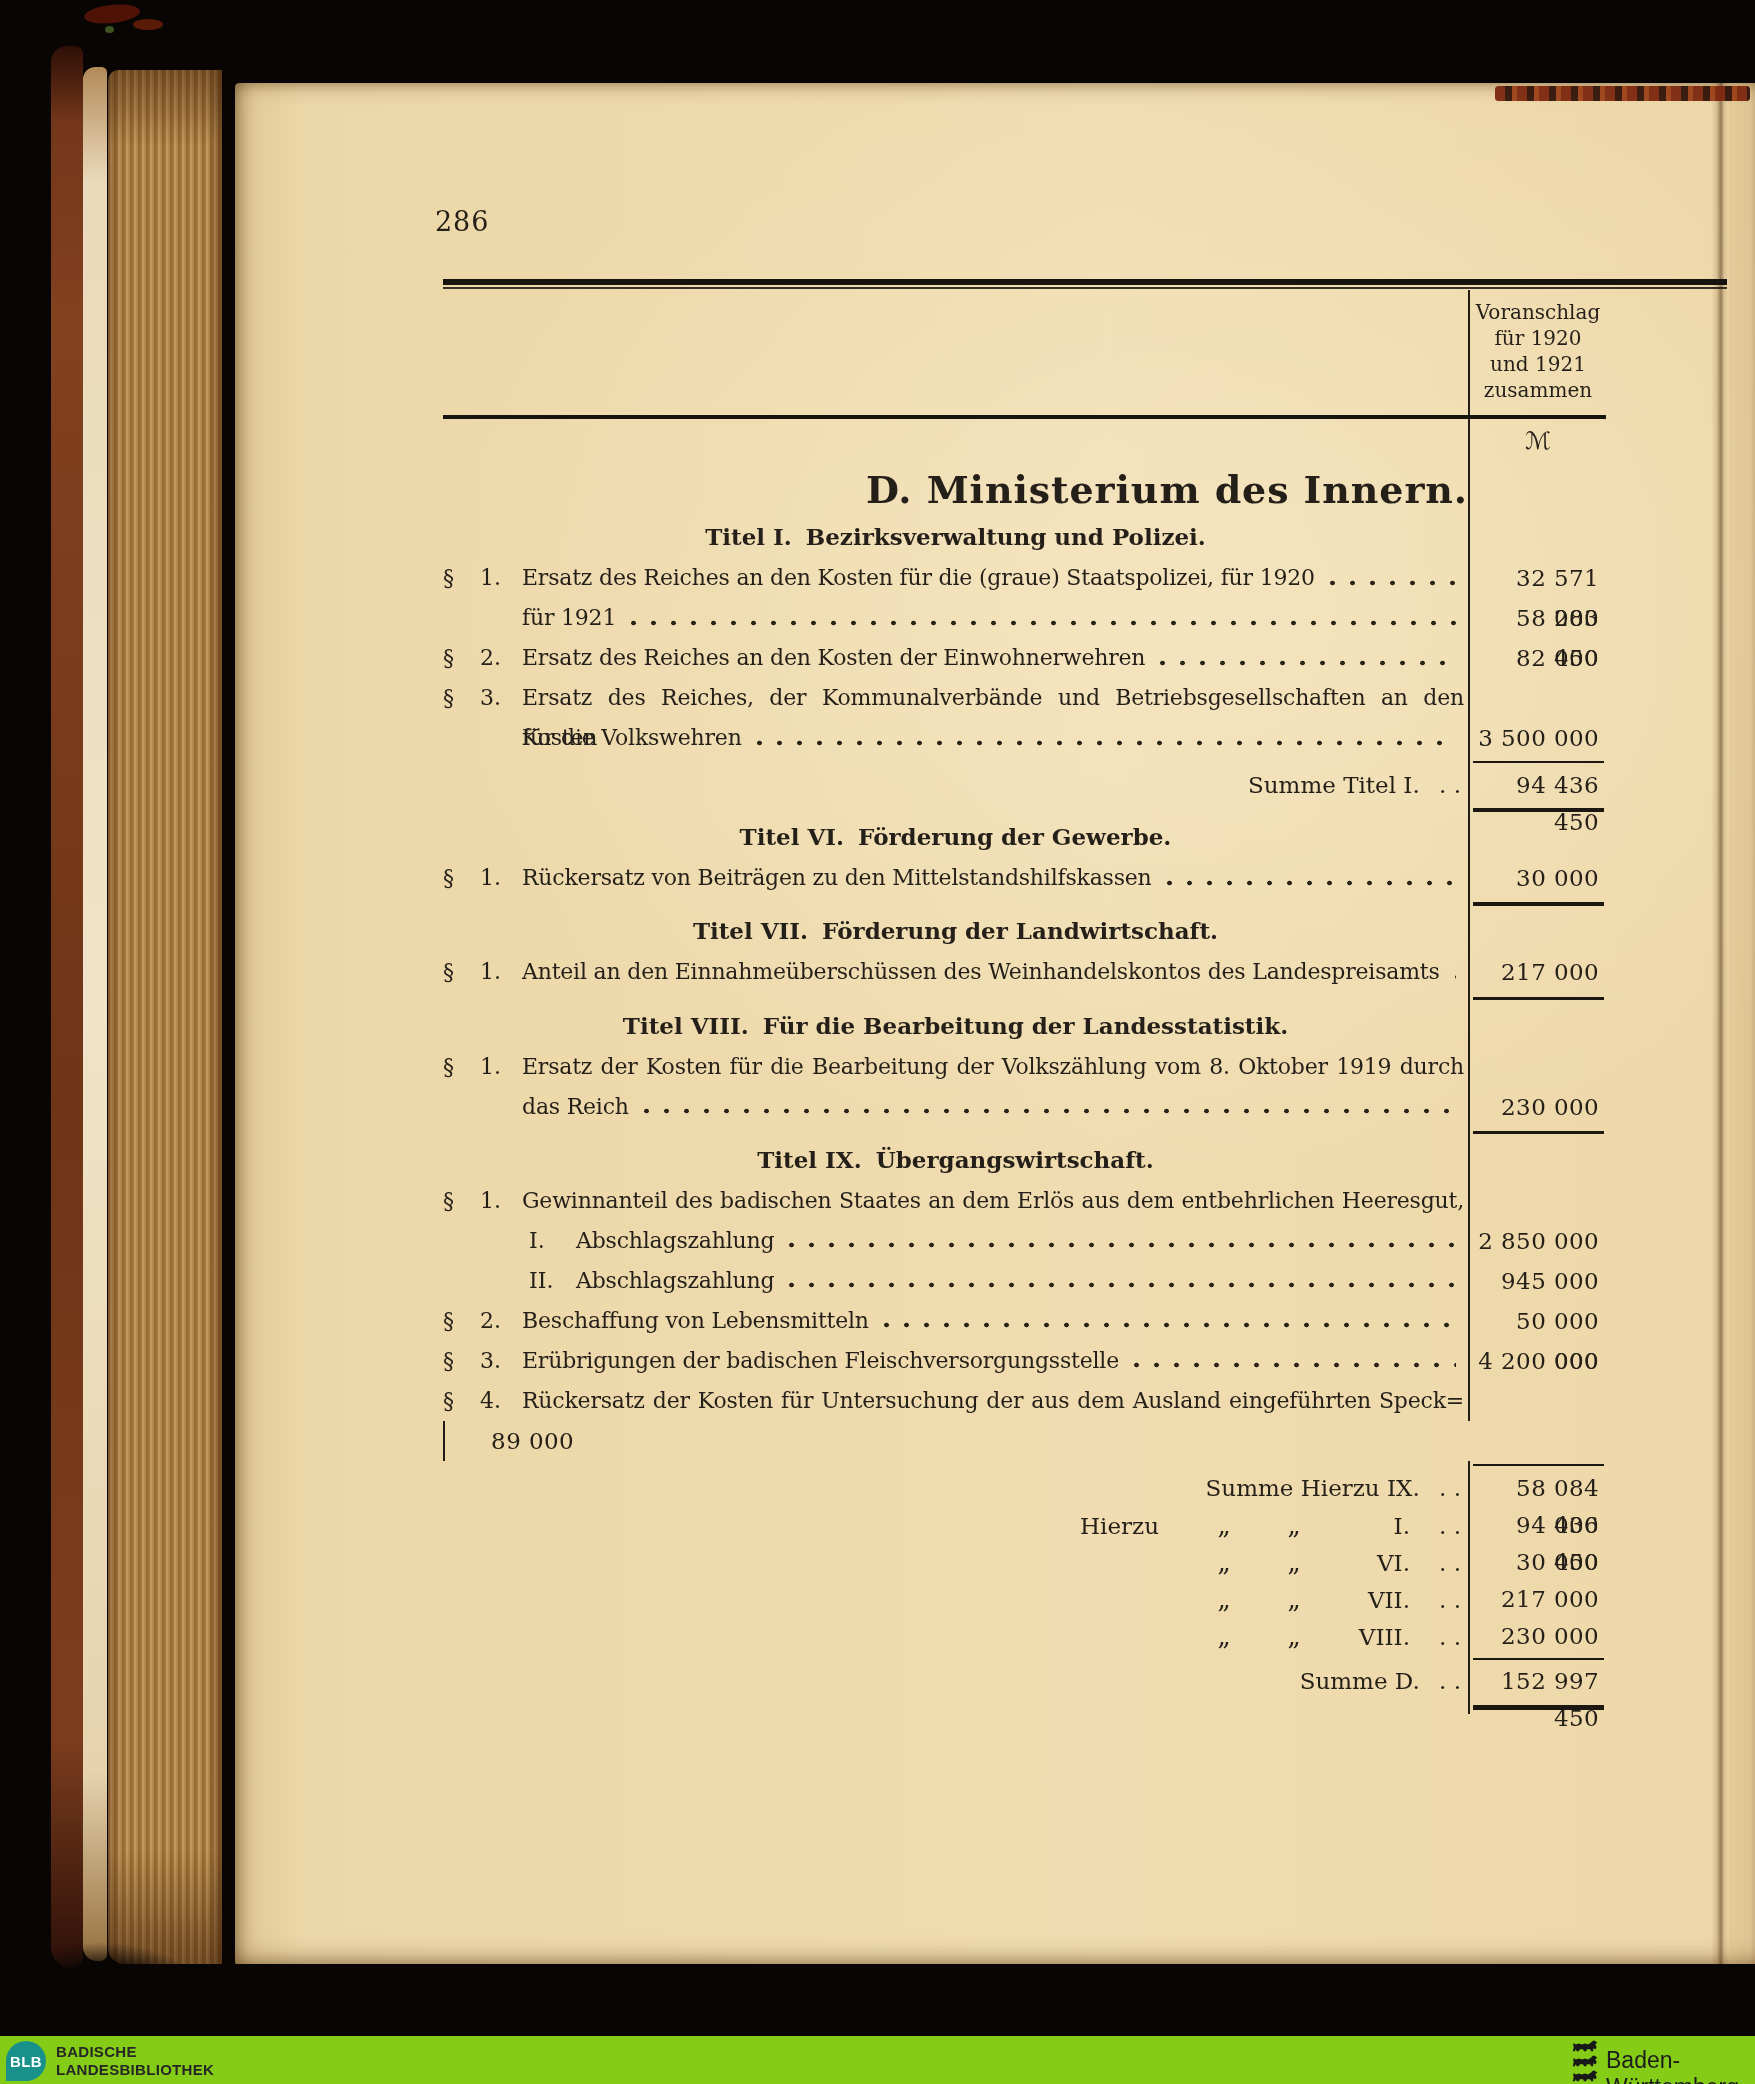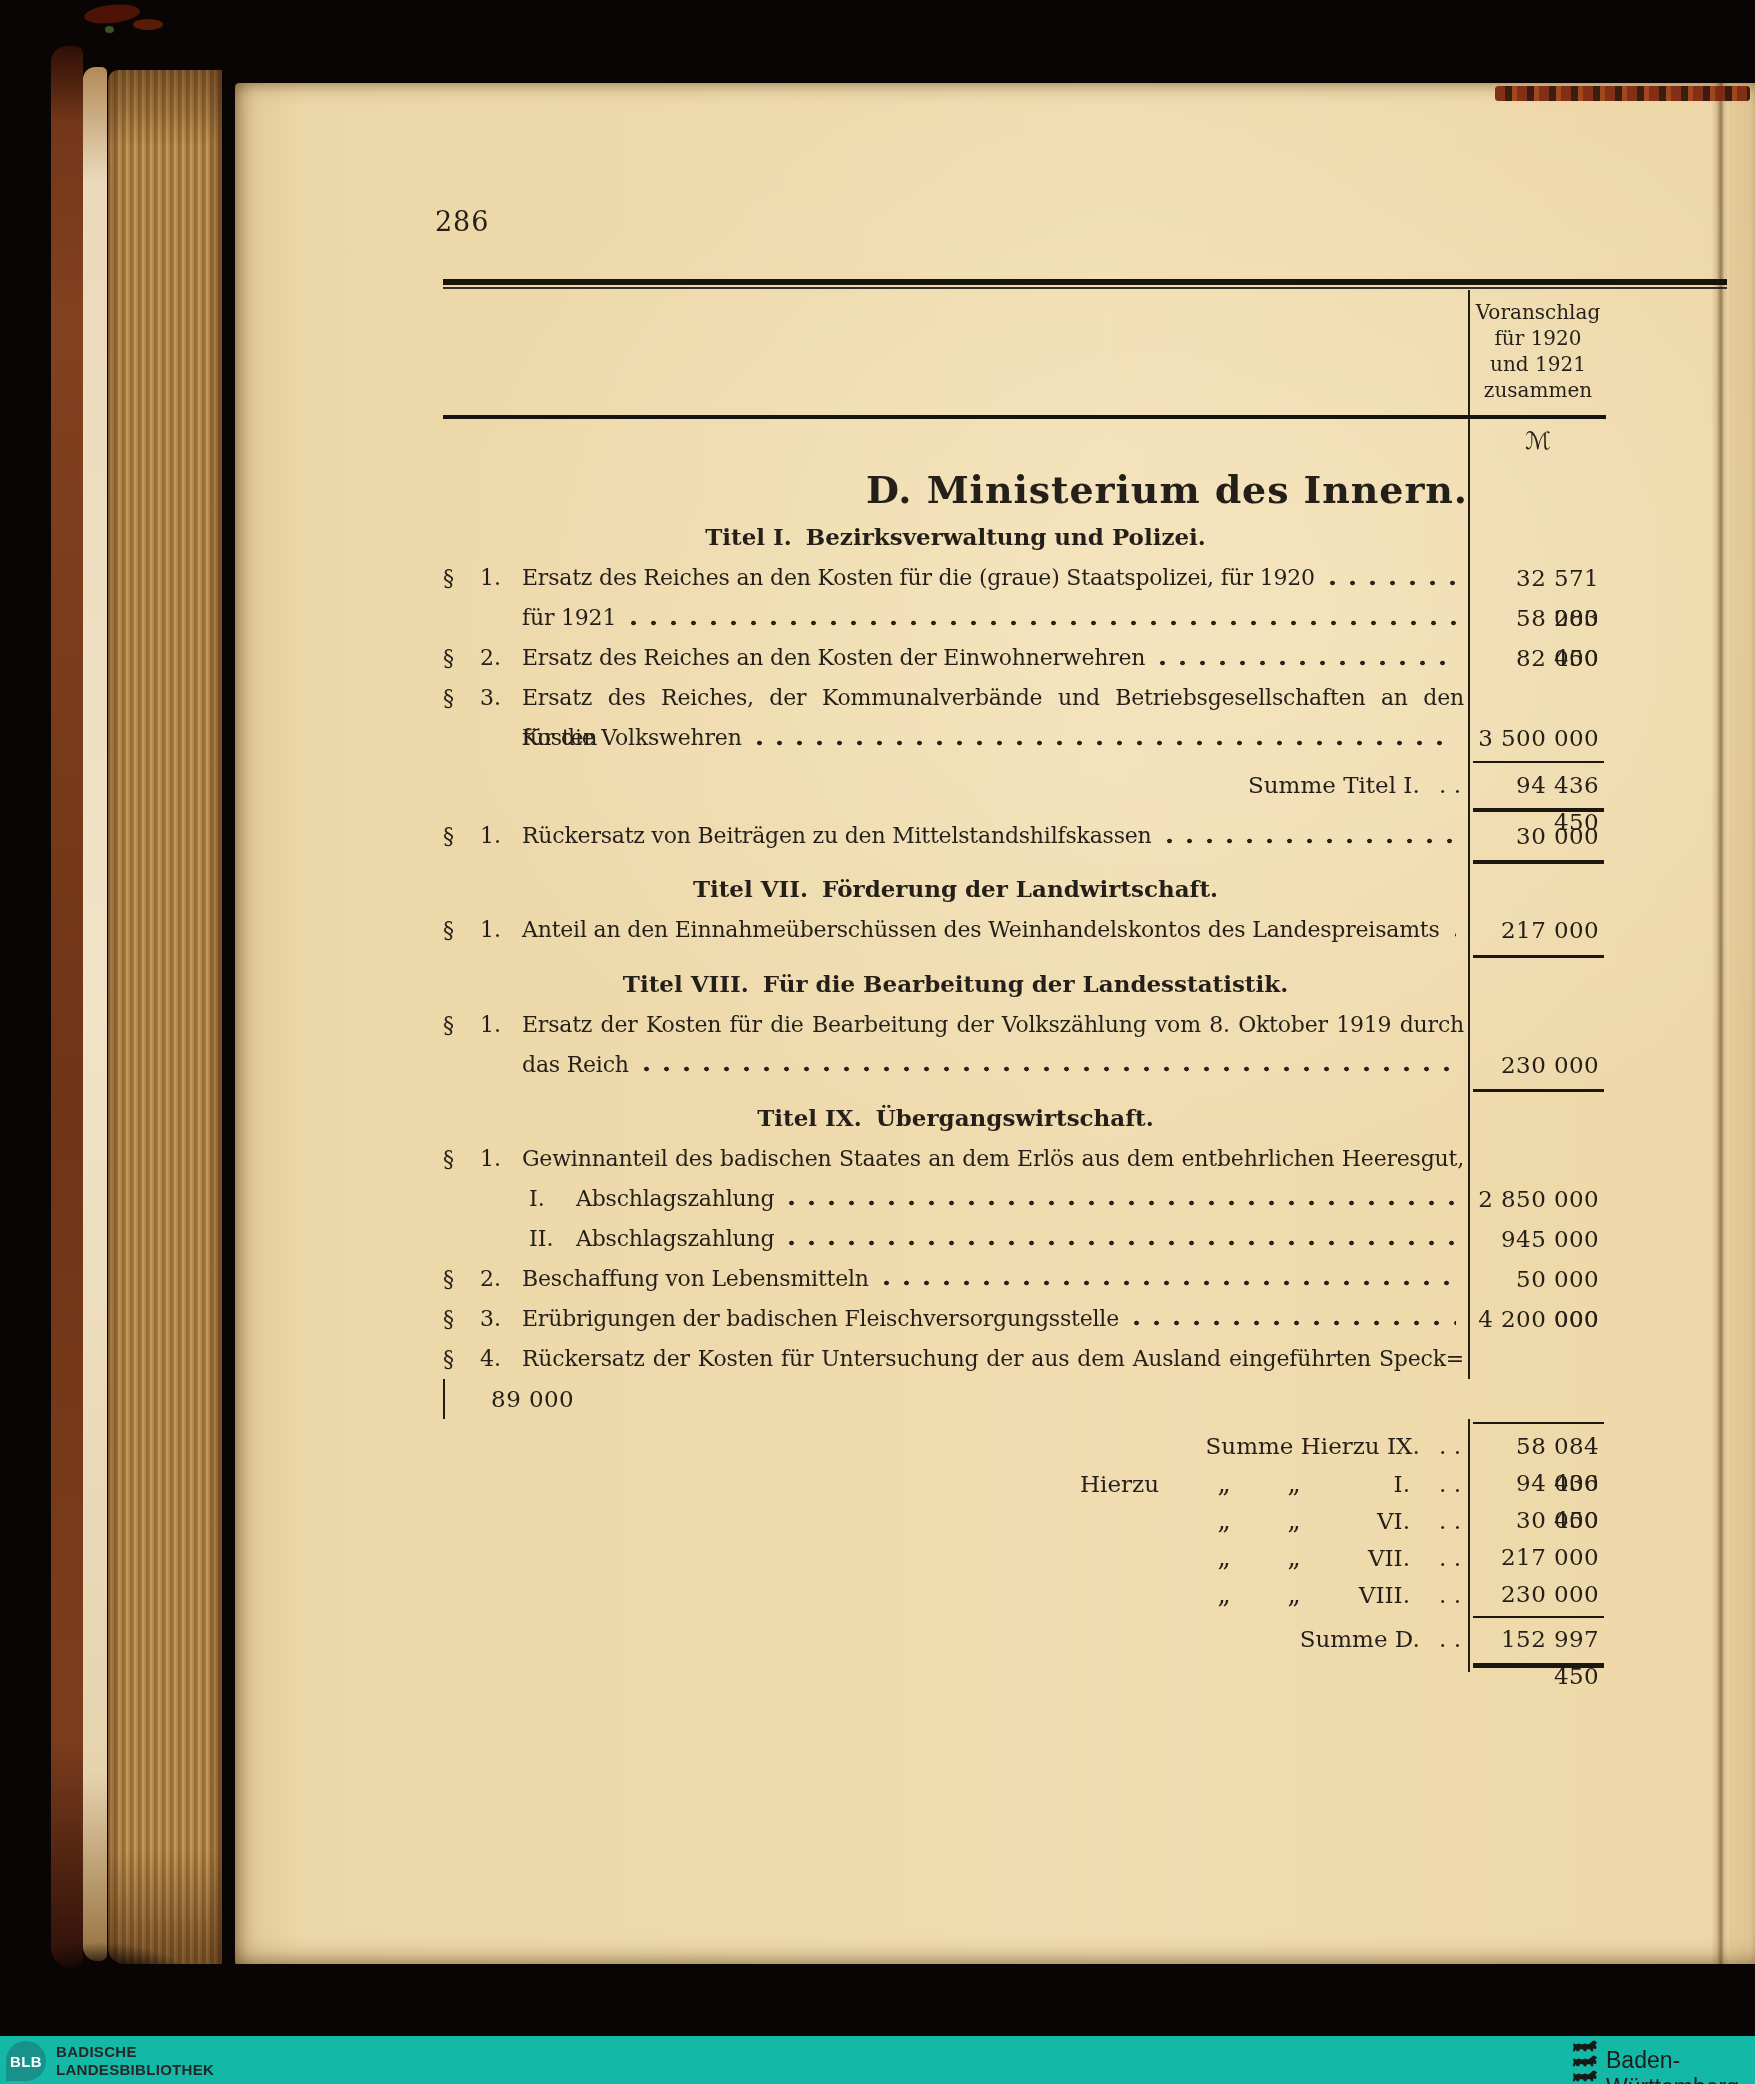--- a/index.html
+++ b/index.html
@@ -237,20 +237,24 @@
           <div class="vz">
             <span class="amount">94 436 450</span>
           </div>
         </div>
         <div class="row r-rule thick">
           <div class="tz"></div>
           <div class="vz">
             <div class="vline"></div>
           </div>
         </div>
+        <div class="row r-title">
+          <div class="tz"><span class="t1">Titel VI.</span><span class="t2">Förderung der Gewerbe.</span></div>
+          <div class="vz"></div>
+        </div>
         <div class="row r-entry">
           <div class="tz">
             <span class="cell-para">§</span>
             <span class="cell-num">1.</span>
             <span class="cell-text">Rückersatz von Beiträgen zu den Mittelstandshilfskassen</span>
             <span class="leader"></span>
           </div>
           <div class="vz">
             <span class="amount">30 000</span>
           </div>
@@ -462,21 +466,21 @@
           <div class="vz">
             <div class="vline"></div>
           </div>
         </div>
       </div>
   </div>
 </div>
 
 <div id="edge-bottom-fade"></div>
 
-<div id="footer-bar" style="background: #14b8a6;">
+<div id="footer-bar" style="background: #84cc16;">
   <div id="blb-logo" style="background: rgb(23, 145, 138);">
     <span>BLB</span>
   </div>
   <div id="library-name">
     <div>BADISCHE</div>
     <div>LANDESBIBLIOTHEK</div>
   </div>
   <div id="bw-arms">
     <svg width="30" height="12.3" viewBox="0 0 26 12">
         <path fill="#181818" d="M1 11 L2 7 Q1 5 2 3 L4 4.5 L7 3.5 L10 4.5 L13 3.5 L16 4.5 L19 2.5 Q20 .5 22 .5 L25 2.5 L23 4.5 L24 6 Q25 8 23 9 L21 8 L21 11 L19 11 L18 9 L15 9 L14 11 L12 11 L11 9 L8 9 L7 11 L5 11 L4 9 L3 11 Z"></path>

